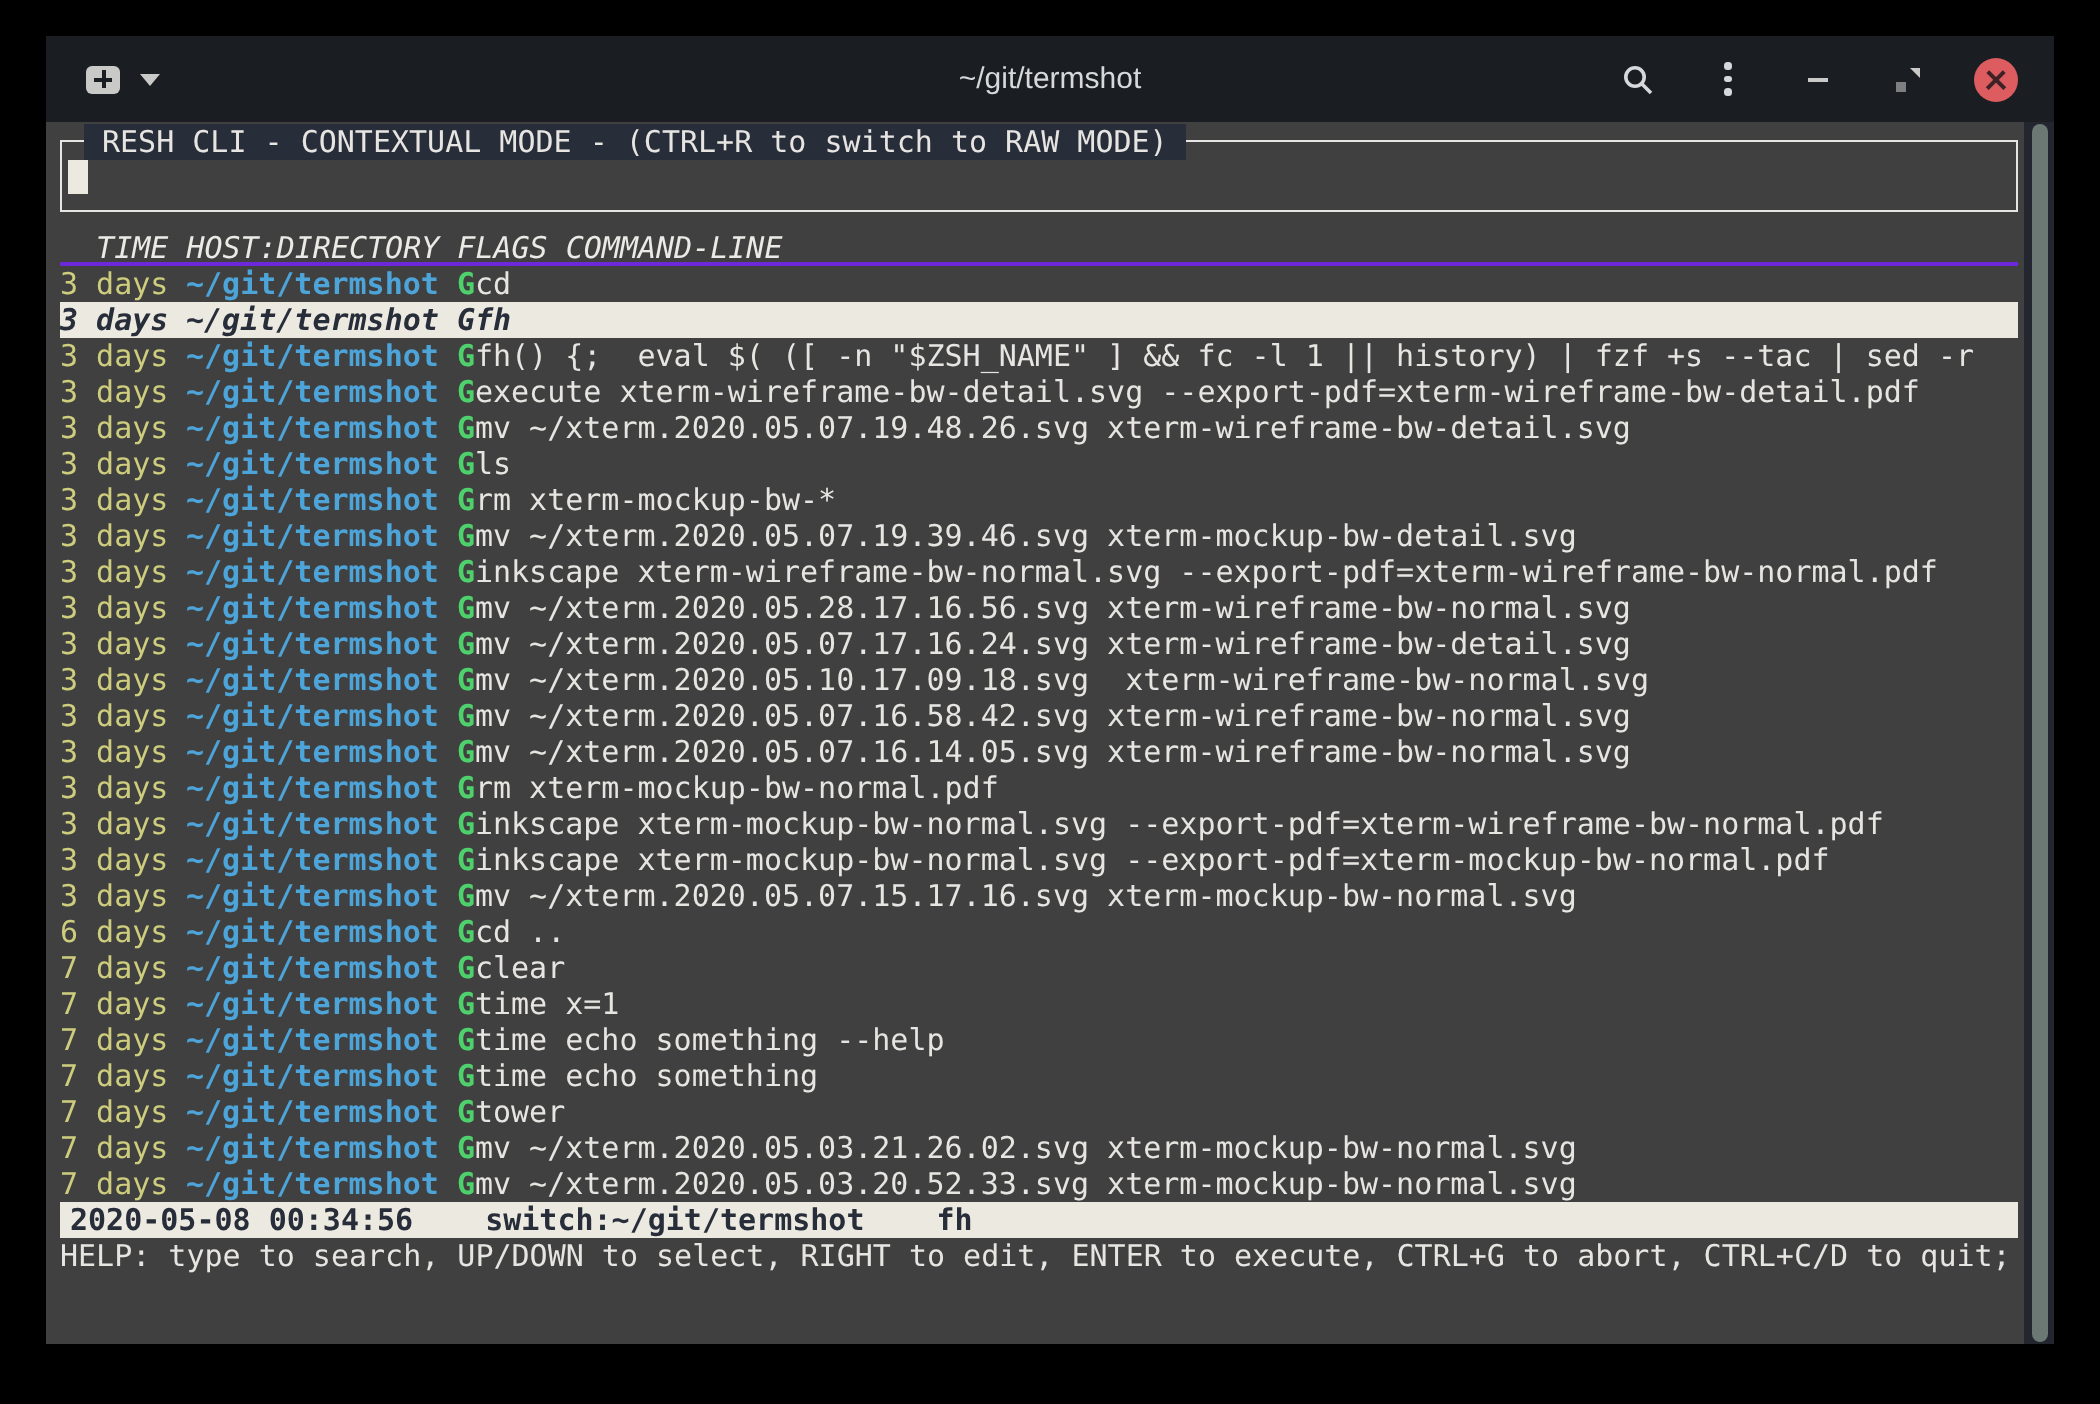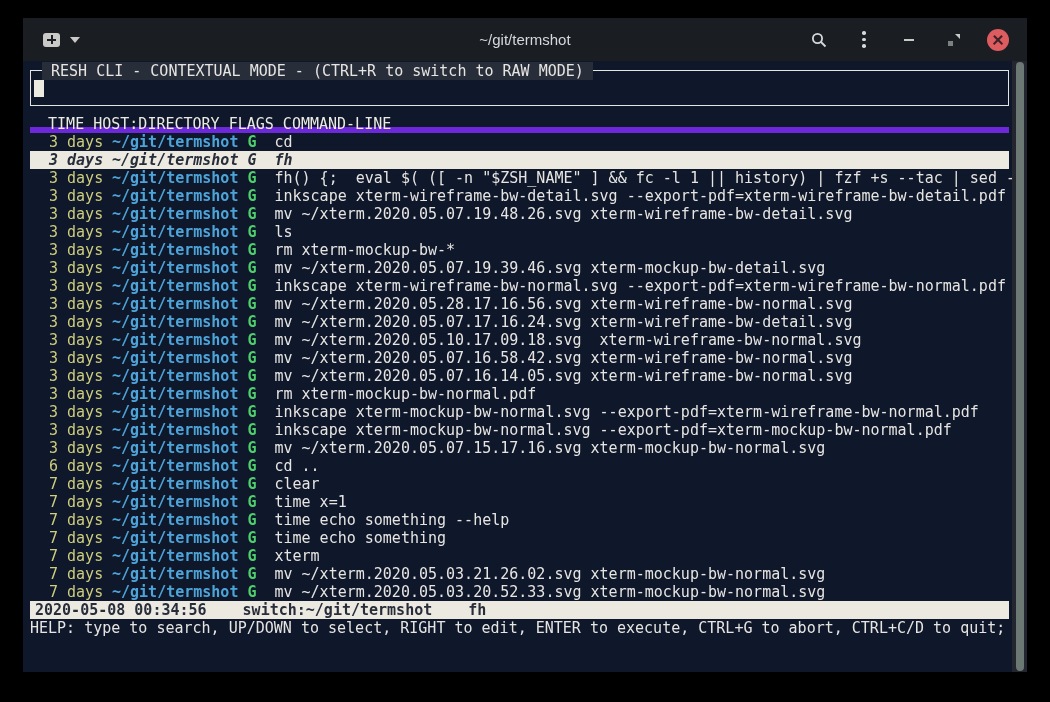--- a/index.html
+++ b/index.html
@@ -35,46 +35,46 @@
   .restore-glyph { width:12px; height:12px; }
   .close-btn { width:22px; height:22px; border-radius:50%; background:#dd5c60;
     display:flex; align-items:center; justify-content:center; }
   .close-x { position:relative; width:10px; height:10px; }
   .close-x::before,.close-x::after { content:""; position:absolute; left:-1px; top:4px; width:12px; height:2.4px; background:#3c2126; }
   .close-x::before { transform:rotate(45deg); }
   .close-x::after  { transform:rotate(-45deg); }
 
   
   .terminal {
-    flex:1 1 auto; background:#0f172a; position:relative;
+    flex:1 1 auto; background:#404040; position:relative;
     font-family:"DejaVu Sans Mono", monospace; font-size:15px; line-height:18px;
     color:#e7e5e2;
   }
   .term-body { position:absolute; inset:0 18px 0 7px; padding-top:1px; }
 
   .search-box {
     position:relative; height:36px; margin:8px 0 9px 0;
     border:1px solid #e7e5e2;
   }
   .search-box .box-label {
     position:absolute; top:-9px; left:11px; background:#282d3a; padding:0 9px;
     white-space:pre; color:#e7e5e2;
   }
   .cursor-block { position:absolute; left:3px; top:9px; width:10px; height:17px; background:#ece9e1; }
 
   .table-header {
-    height:18px; white-space:pre; border-bottom:6px solid #6d28d9; color:#eceae6;
+    height:18px; white-space:pre; border-bottom:2px solid #6d28d9; color:#eceae6;font-style:italic;
   }
 
   .rows { }
   .row { height:18px; white-space:pre; }
-  .rt { color:#cdcd7d; display:inline-block; width:63px;margin-left:19px; }
+  .rt { color:#cdcd7d; display:inline-block; width:63px; }
   .rd { color:#4da4d9; font-weight:bold; }
   .rf { color:#4ed16c; font-weight:bold; margin-left:9px; }
-  .rc { margin-left:18px; }
+  .rc { }
   .row.selected { background:#ece9e1;font-style:italic; }
   .row.selected .rt, .row.selected .rd, .row.selected .rf, .row.selected .rc {
     color:#282d3a; font-weight:bold;
   }
 
   .status-bar {
     height:18px; background:#ece9e1; color:#282d3a; font-weight:bold;
     display:flex; white-space:pre; padding-left:5px;
   }
   .status-bar .gap { display:inline-block; width:36px; }
@@ -141,21 +141,21 @@
 
       <div class="table-header">  TIME HOST:DIRECTORY FLAGS COMMAND-LINE</div>
 
       <div class="rows">
   <div class="row"><span class="rt">3 days</span><span class="rd">~/git/termshot</span><span class="rf">G</span><span class="rc">cd</span></div>
 
   <div class="row selected"><span class="rt">3 days</span><span class="rd">~/git/termshot</span><span class="rf">G</span><span class="rc">fh</span></div>
 
   <div class="row"><span class="rt">3 days</span><span class="rd">~/git/termshot</span><span class="rf">G</span><span class="rc">fh() {;  eval $( ([ -n "$ZSH_NAME" ] &amp;&amp; fc -l 1 || history) | fzf +s --tac | sed -r</span></div>
 
-  <div class="row"><span class="rt">3 days</span><span class="rd">~/git/termshot</span><span class="rf">G</span><span class="rc">inkscape xterm-wireframe-bw-detail.svg --export-pdf=xterm-wireframe-bw-detail.pdf</span></div>
+  <div class="row"><span class="rt">3 days</span><span class="rd">~/git/termshot</span><span class="rf">G</span><span class="rc">execute xterm-wireframe-bw-detail.svg --export-pdf=xterm-wireframe-bw-detail.pdf</span></div>
 
   <div class="row"><span class="rt">3 days</span><span class="rd">~/git/termshot</span><span class="rf">G</span><span class="rc">mv ~/xterm.2020.05.07.19.48.26.svg xterm-wireframe-bw-detail.svg</span></div>
 
   <div class="row"><span class="rt">3 days</span><span class="rd">~/git/termshot</span><span class="rf">G</span><span class="rc">ls</span></div>
 
   <div class="row"><span class="rt">3 days</span><span class="rd">~/git/termshot</span><span class="rf">G</span><span class="rc">rm xterm-mockup-bw-*</span></div>
 
   <div class="row"><span class="rt">3 days</span><span class="rd">~/git/termshot</span><span class="rf">G</span><span class="rc">mv ~/xterm.2020.05.07.19.39.46.svg xterm-mockup-bw-detail.svg</span></div>
 
   <div class="row"><span class="rt">3 days</span><span class="rd">~/git/termshot</span><span class="rf">G</span><span class="rc">inkscape xterm-wireframe-bw-normal.svg --export-pdf=xterm-wireframe-bw-normal.pdf</span></div>
@@ -182,21 +182,21 @@
 
   <div class="row"><span class="rt">7 days</span><span class="rd">~/git/termshot</span><span class="rf">G</span><span class="rc">clear</span></div>
 
 
   <div class="row"><span class="rt">7 days</span><span class="rd">~/git/termshot</span><span class="rf">G</span><span class="rc">time x=1</span></div>
 
   <div class="row"><span class="rt">7 days</span><span class="rd">~/git/termshot</span><span class="rf">G</span><span class="rc">time echo something --help</span></div>
 
   <div class="row"><span class="rt">7 days</span><span class="rd">~/git/termshot</span><span class="rf">G</span><span class="rc">time echo something</span></div>
 
-  <div class="row"><span class="rt">7 days</span><span class="rd">~/git/termshot</span><span class="rf">G</span><span class="rc">xterm</span></div>
+  <div class="row"><span class="rt">7 days</span><span class="rd">~/git/termshot</span><span class="rf">G</span><span class="rc">tower</span></div>
 
   <div class="row"><span class="rt">7 days</span><span class="rd">~/git/termshot</span><span class="rf">G</span><span class="rc">mv ~/xterm.2020.05.03.21.26.02.svg xterm-mockup-bw-normal.svg</span></div>
 
   <div class="row"><span class="rt">7 days</span><span class="rd">~/git/termshot</span><span class="rf">G</span><span class="rc">mv ~/xterm.2020.05.03.20.52.33.svg xterm-mockup-bw-normal.svg</span></div>
 
 </div>
 
       <div class="status-bar"><span>2020-05-08 00:34:56</span><span class="gap"></span><span>switch:~/git/termshot</span><span class="gap"></span><span>fh</span></div>
 
       <div class="help-line">HELP: type to search, UP/DOWN to select, RIGHT to edit, ENTER to execute, CTRL+G to abort, CTRL+C/D to quit;</div>

